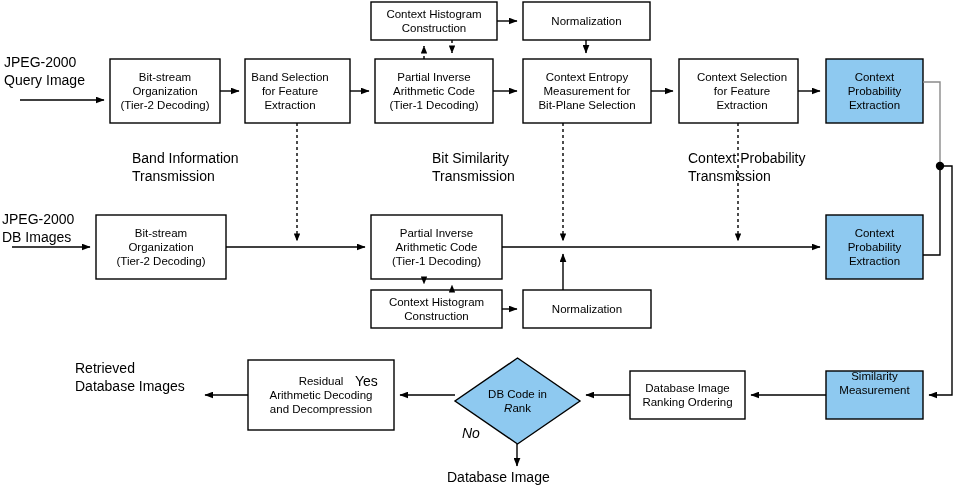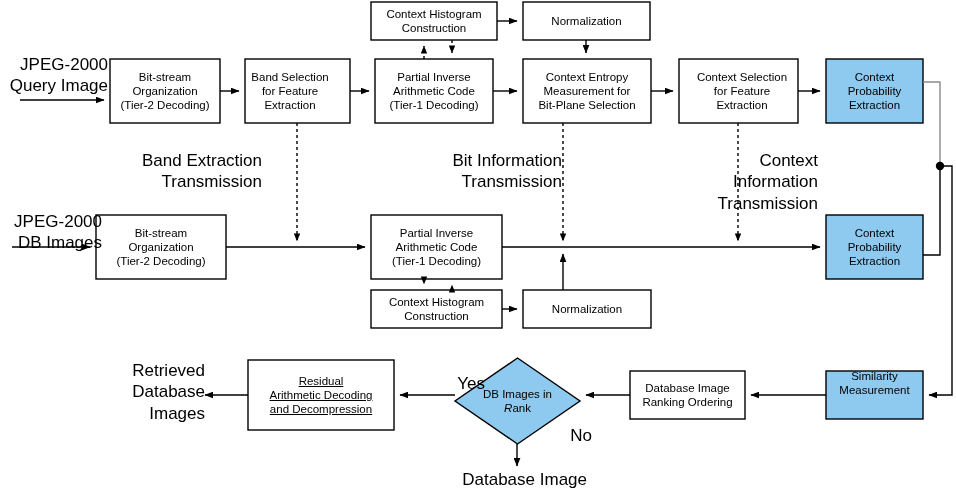--- a/index.html
+++ b/index.html
@@ -2,21 +2,21 @@
 <html><head>
 <meta charset="utf-8">
 <style>
   html,body{margin:0;padding:0;background:#ffffff;}
   #stage{position:relative;width:956px;height:497px;background:#ffffff;overflow:hidden;
          font-family:"Liberation Sans","DejaVu Sans",sans-serif;}
   svg{position:absolute;left:0;top:0;width:956px;height:497px;}
   .node-label{position:absolute;display:flex;align-items:center;justify-content:center;
               text-align:center;font-size:11.5px;color:#000;line-height:1.22;
               font-family:"Liberation Sans","DejaVu Sans",sans-serif;pointer-events:none;}
-  .free-label{position:absolute;text-align:right;font-size:17px;color:#000;line-height:1.25;
+  .free-label{position:absolute;text-align:left;font-size:14px;color:#000;line-height:1.25;
               font-family:"Liberation Sans","DejaVu Sans",sans-serif;}
   .ital{font-style:italic;}
 </style>
 </head>
 <body>
 
 <div id="stage">
 
   <svg viewBox="0 0 956 497">
     <defs>
@@ -180,49 +180,49 @@
           <div>Similarity</div>
           <div>Measurement</div>
         </div>
       </div>
       <div class="node-label" style="left: 630px; top: 371px; width: 115px; height: 48px;">
         <div>
           <div>Database Image</div>
           <div>Ranking Ordering</div>
         </div>
       </div>
-      <div class="node-label" style="left: 248px; top: 360px; width: 146px; height: 70px; text-decoration: underline;">
+      <div class="node-label" style="left: 248px; top: 360px; width: 146px; height: 70px;">
         <div>
           <div>Residual</div>
           <div>Arithmetic Decoding</div>
           <div>and Decompression</div>
         </div>
       </div>
       <div class="node-label" style="left: 455px; top: 358px; width: 125px; height: 86px;">
         <div>
-          <div>DB Images in</div>
+          <div>DB Code in</div>
           <div><span class="ital">R</span>ank </div>
         </div>
       </div>
       <div class="free-label" style="left: 132px; top: 150px; width: 130px;">
-        <div>Band Extraction</div>
+        <div>Band Information</div>
         <div>Transmission</div>
       </div>
       <div class="free-label" style="left: 432px; top: 150px; width: 130px;">
-        <div>Bit Information</div>
+        <div>Bit Similarity</div>
         <div>Transmission</div>
       </div>
       <div class="free-label" style="left: 688px; top: 150px; width: 130px;">
-        <div>Context Information</div>
+        <div>Context Probability</div>
         <div>Transmission</div>
       </div>
       <div class="free-label" style="left: 355px; top: 373px; width: 130px;">
         <div>Yes</div>
       </div>
-      <div class="free-label" style="left: 462px; top: 425px; width: 130px;">
+      <div class="free-label" style="left: 462px; top: 425px; width: 130px; font-style: italic;">
         <div>No</div>
       </div>
       <div class="free-label" style="left: 4px; top: 54px; width: 104px;">
         <div>JPEG-2000</div>
         <div>Query Image</div>
       </div>
       <div class="free-label" style="left: 2px; top: 211px; width: 100px;">
         <div>JPEG-2000</div>
         <div>DB Images</div>
       </div>

